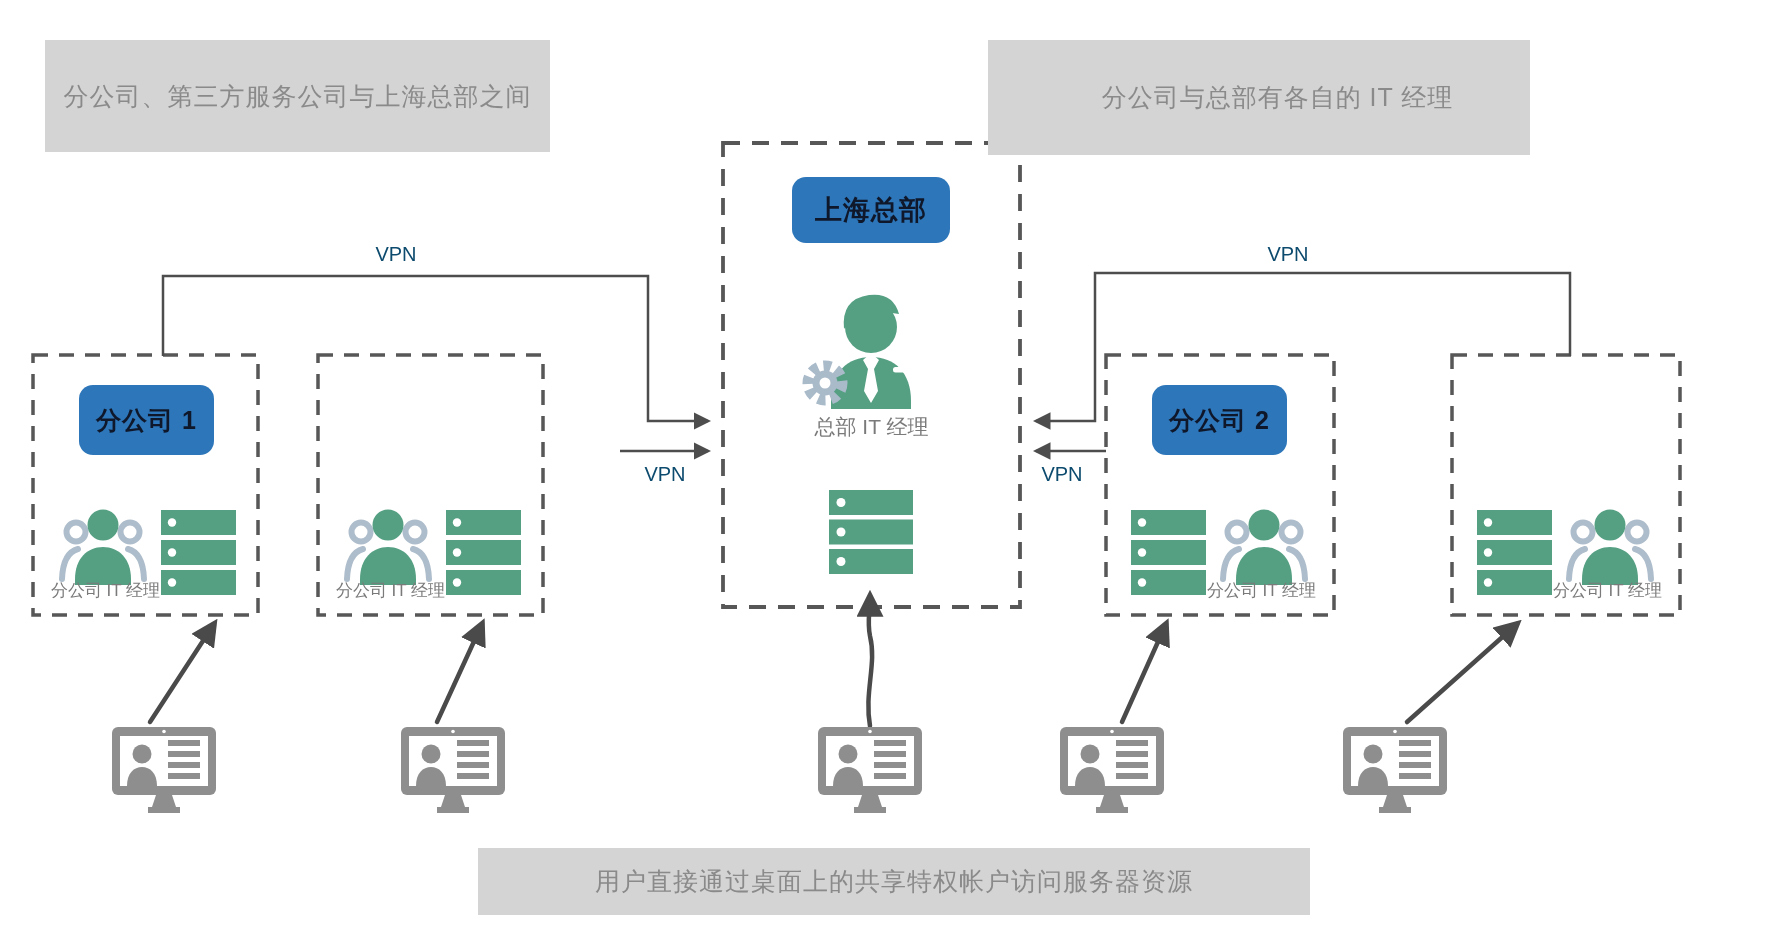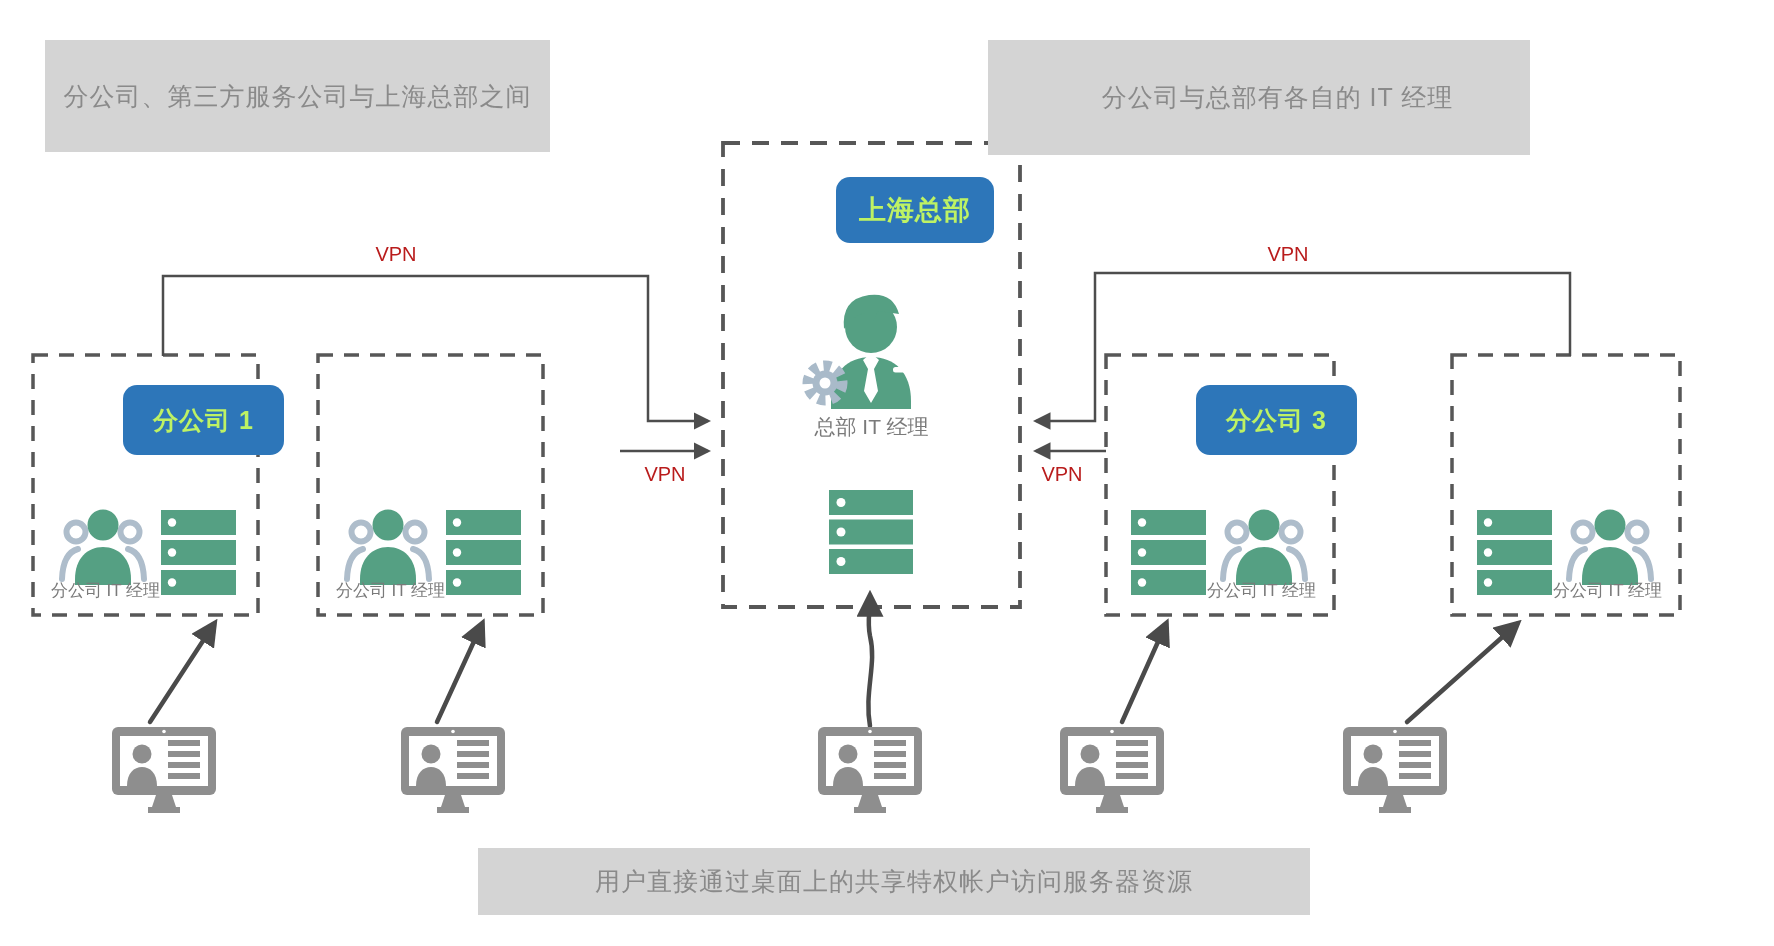--- a/index.html
+++ b/index.html
@@ -9,34 +9,33 @@
   }
   
   .note{
     position:absolute;background:#d4d4d4;color:#8a8a8a;
     display:flex;flex-direction:column;justify-content:center;align-items:center;
     text-align:center;font-size:25px;line-height:35px;letter-spacing:1px;
   }
   
   .box{position:absolute;}
   .badge{
-    position:absolute;background:#2d76b9;color:#bef264;font-weight:bold;
+    position:absolute;background:#2d76b9;color:#0f172a;font-weight:bold;
     border-radius:14px;display:flex;align-items:center;justify-content:center;
     letter-spacing:1px;
-    margin-left:44px;
-  }
-  .badge.branch{left:46px;top:30px;width:161px;height:70px;font-size:25px;}
+  }
+  .badge.branch{left:46px;top:30px;width:135px;height:70px;font-size:25px;}
   .badge.hq{left:69px;top:34px;width:158px;height:66px;font-size:27px;}
   .mgr-label{
     position:absolute;color:#7a7a7a;text-align:center;white-space:nowrap;
   }
   .mgr-label.branch{top:224px;width:145px;font-size:17px;}
   .mgr-label.hq{left:0;top:270px;width:100%;font-size:21px;}
   .vpn-label{
-    position:absolute;color:#b91c1c;font-size:20px;width:90px;text-align:center;
+    position:absolute;color:#0c4a6e;font-size:20px;width:90px;text-align:center;
   }
   .icon-wrap{position:absolute;}
   svg{display:block;}
   #overlay{position:absolute;left:0;top:0;z-index:0;}
   .content{z-index:1;}
 </style>
 </head>
 <body>
 
 <svg id="overlay" width="1774" height="946" viewBox="0 0 1774 946">
@@ -152,21 +151,21 @@
         <circle cx="12" cy="12.5" r="4.5" fill="#fff"></circle>
       <rect x="0" y="29.5" width="84" height="25" fill="#55a083"></rect>
         <circle cx="12" cy="42" r="4.5" fill="#fff"></circle>
       <rect x="0" y="59" width="84" height="25" fill="#55a083"></rect>
         <circle cx="12" cy="71.5" r="4.5" fill="#fff"></circle>
     </svg>
   </div>
 </div>
 
 <div class="box content" style="left:1106px;top:355px;width:228px;height:260px;">
-  <div class="badge branch">分公司 3</div>
+  <div class="badge branch">分公司 2</div>
   <div class="icon-wrap" style="left:25px;top:155px;">
     <svg width="75" height="85" viewBox="0 0 75 85">
       <rect x="0" y="0" width="75" height="25" fill="#55a083"></rect>
         <circle cx="11" cy="12.5" r="4.2" fill="#fff"></circle>
       <rect x="0" y="30" width="75" height="25" fill="#55a083"></rect>
         <circle cx="11" cy="42.5" r="4.2" fill="#fff"></circle>
       <rect x="0" y="60" width="75" height="25" fill="#55a083"></rect>
         <circle cx="11" cy="72.5" r="4.2" fill="#fff"></circle>
     </svg>
   </div>

